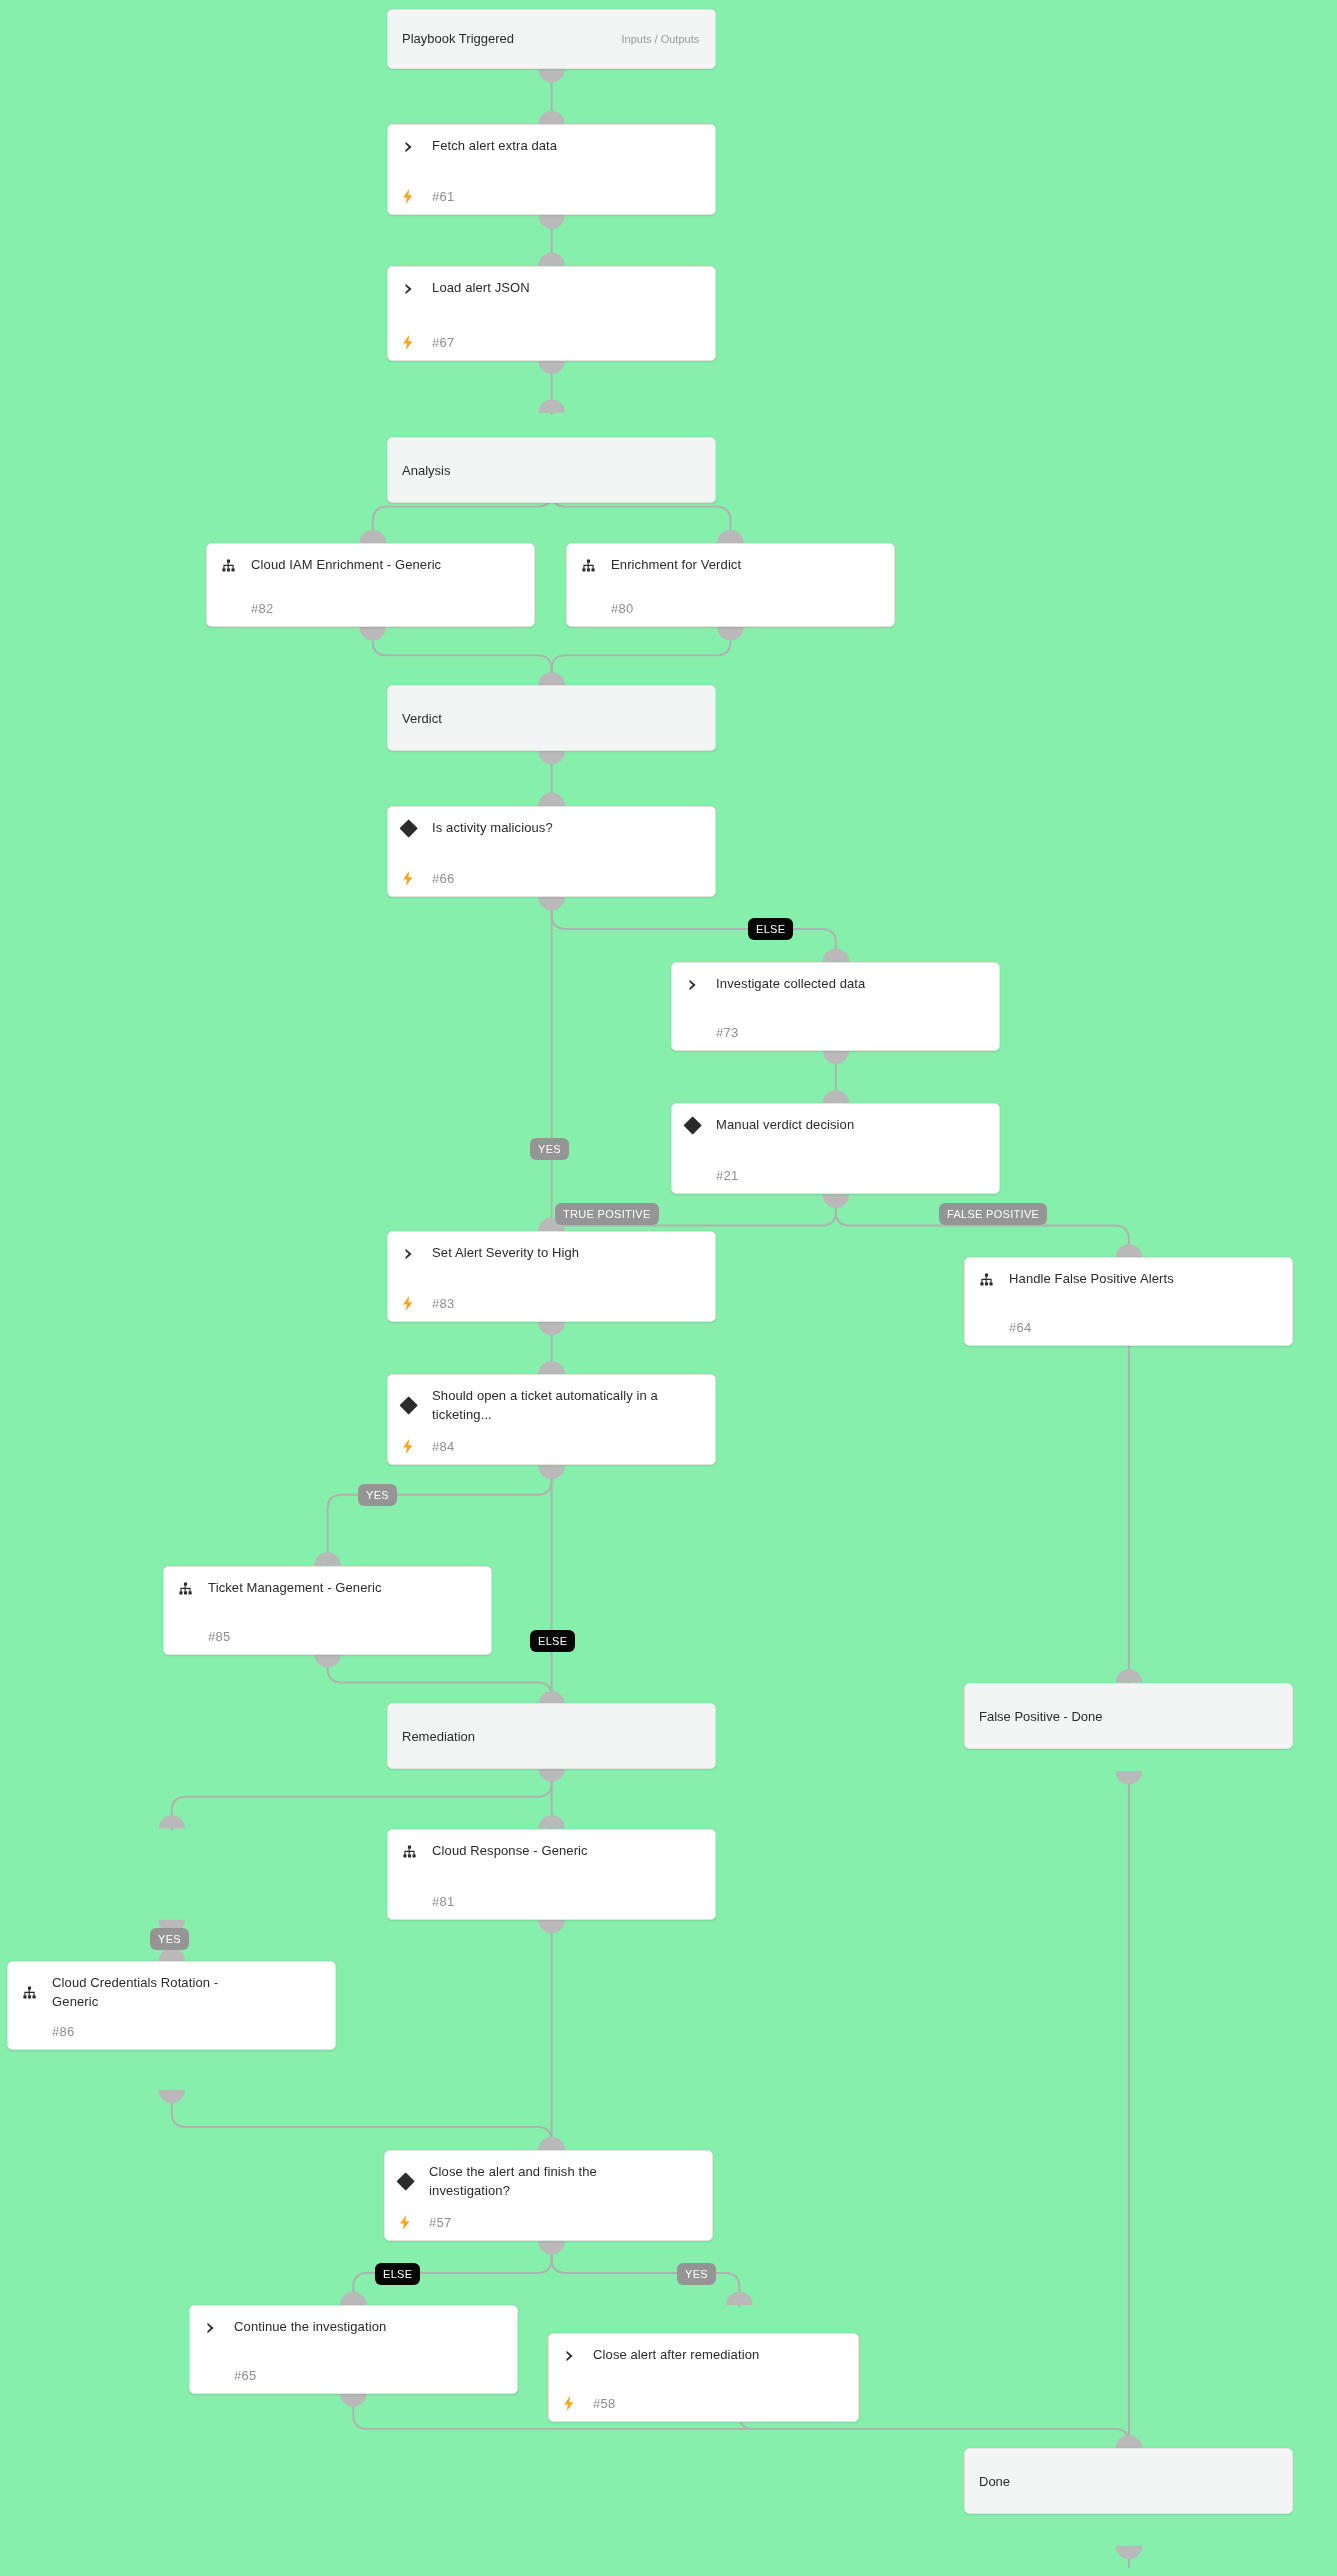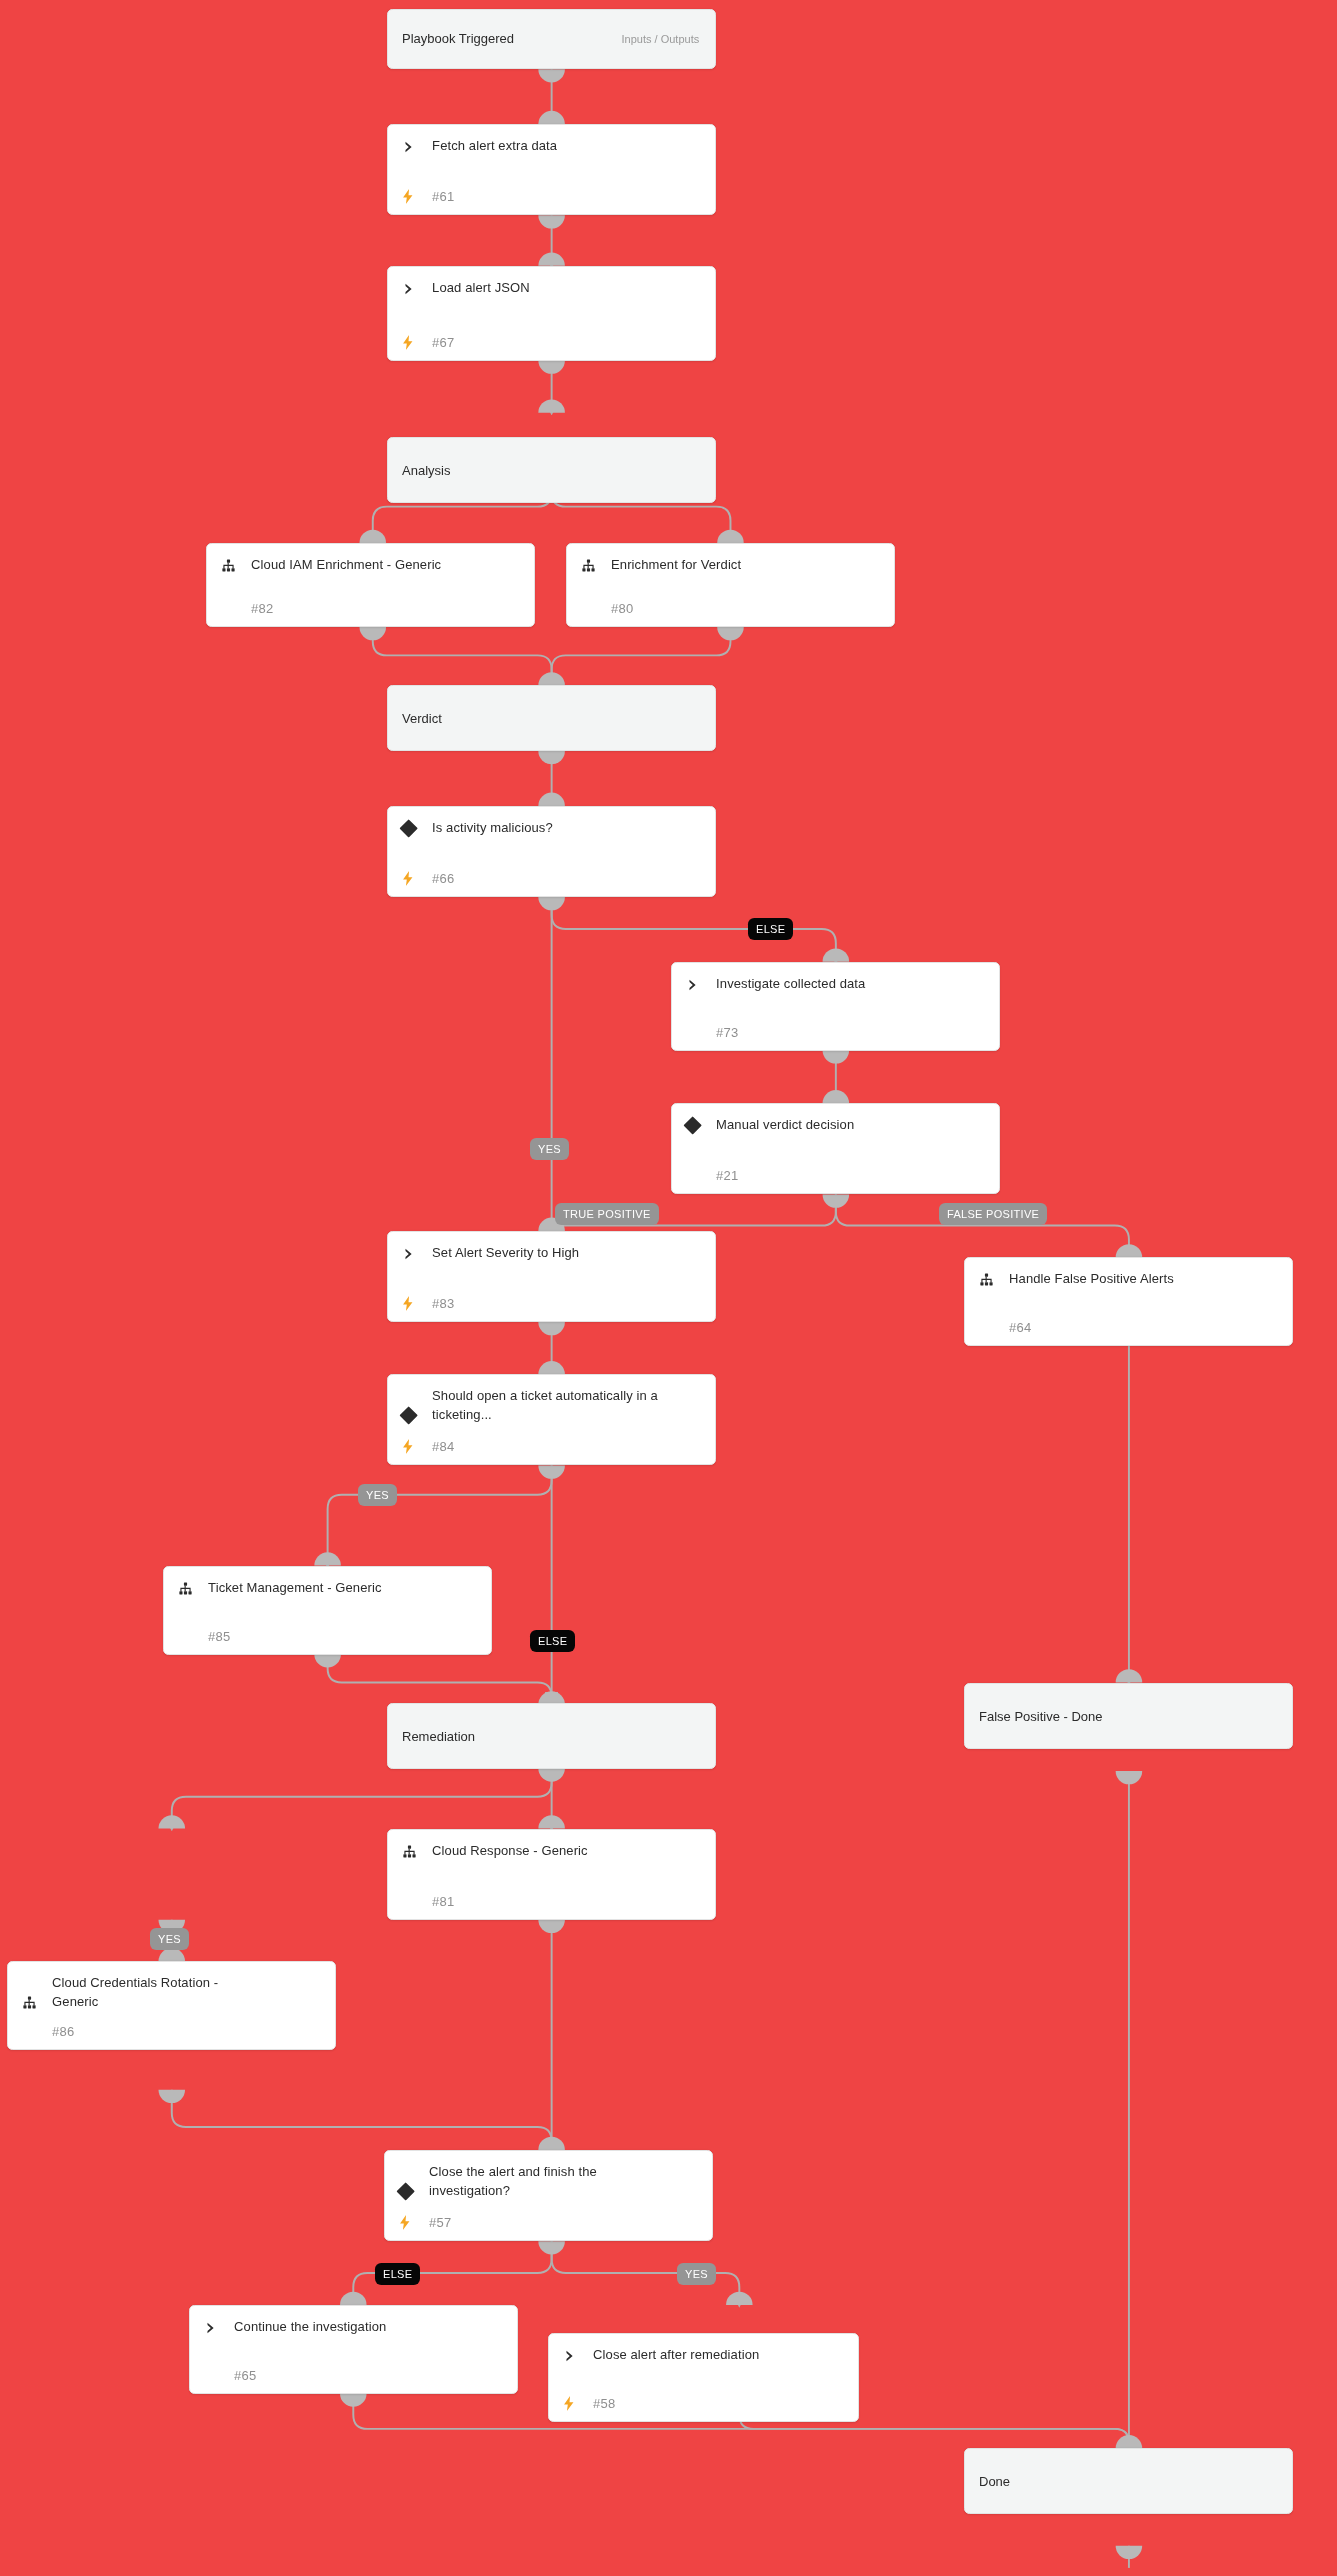--- a/index.html
+++ b/index.html
@@ -6,21 +6,21 @@
   * { box-sizing: border-box; }
   html, body {
     margin: 0; padding: 0;
     background: #ffffff;
     font-family: "Liberation Sans", sans-serif;
   }
   #canvas {
     position: relative;
     width: 1337px;
     height: 2576px;
-    background: #ef4444;
+    background: #86efac;
     overflow: hidden;
   }
   #edge-layer {
     position: absolute;
     left: 0; top: 0;
     width: 1337px; height: 2576px;
     pointer-events: none;
   }
   .node {
     position: absolute;
@@ -29,21 +29,21 @@
     border-radius: 5.3px;
     box-shadow: 0 0.9px 1.8px rgba(0,0,0,0.10);
     overflow: hidden;
   }
   .node.section {
     background: #f3f5f5;
     border: 0.9px solid #e1e4e4;
   }
   .node-title-row {
     display: flex;
-    align-items: flex-end;
+    align-items: center;
     padding: 12.4px 14px 0 14px;
   }
   .node.section .node-title-row {
     padding: 0 14px;
     height: 100%;
     align-items: center;
   }
   .node-icon {
     width: 19.5px;
     min-width: 19.5px;

